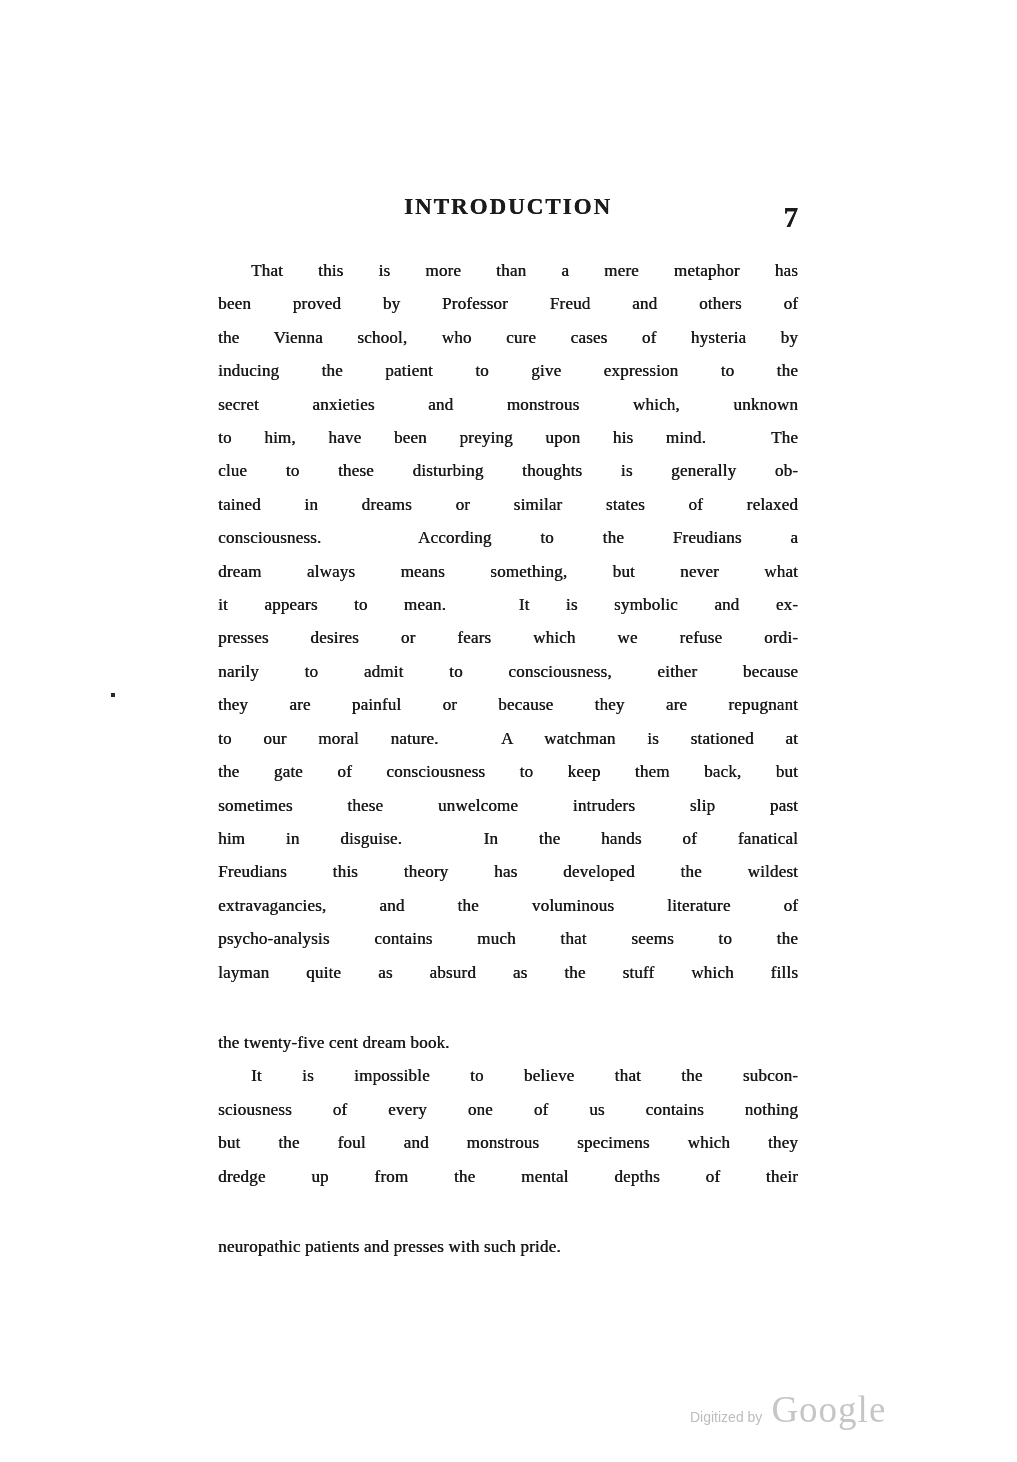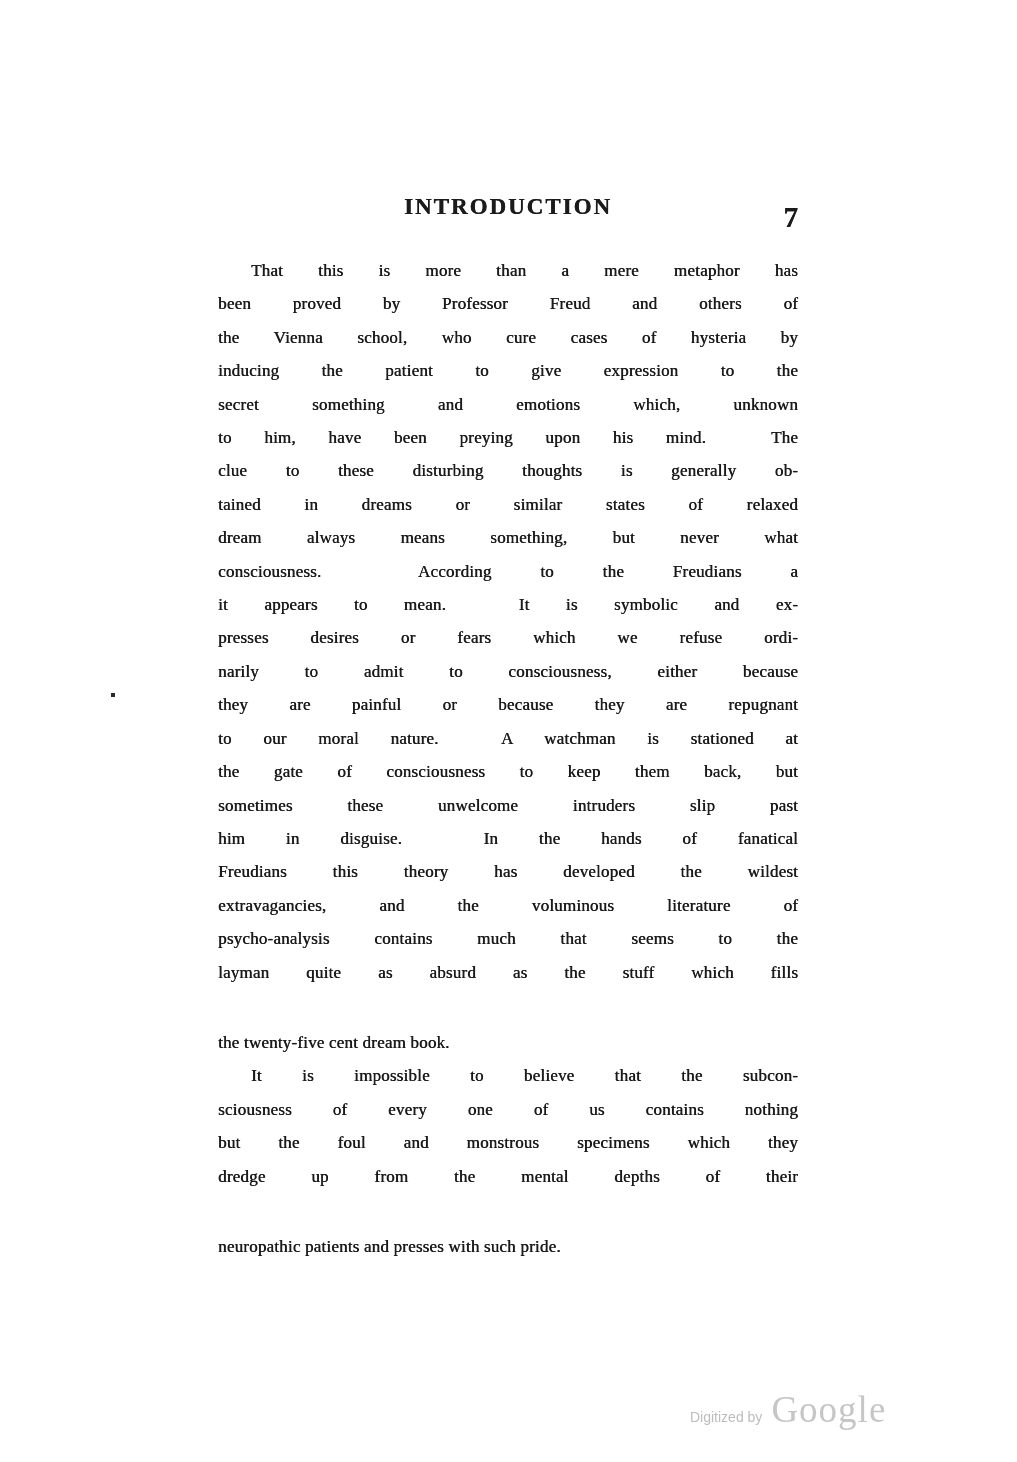--- a/index.html
+++ b/index.html
@@ -105,26 +105,26 @@
   <div class="running-head">
     <span class="chapter-title">INTRODUCTION</span>
     <span class="page-number">7</span>
   </div>
 
   <div class="text-block" id="text-block">
       <div class="line pfirst">That this is more than a mere metaphor has</div>
       <div class="line">been proved by Professor Freud and others of</div>
       <div class="line">the Vienna school, who cure cases of hysteria by</div>
       <div class="line">inducing the patient to give expression to the</div>
-      <div class="line">secret something and emotions which, unknown</div>
+      <div class="line">secret anxieties and monstrous which, unknown</div>
       <div class="line">to him, have been preying upon his mind.&nbsp; The</div>
       <div class="line">clue to these disturbing thoughts is generally ob-</div>
       <div class="line">tained in dreams or similar states of relaxed</div>
+      <div class="line">consciousness.&nbsp; According to the Freudians a</div>
       <div class="line">dream always means something, but never what</div>
-      <div class="line">consciousness.&nbsp; According to the Freudians a</div>
       <div class="line">it appears to mean.&nbsp; It is symbolic and ex-</div>
       <div class="line">presses desires or fears which we refuse ordi-</div>
       <div class="line">narily to admit to consciousness, either because</div>
       <div class="line">they are painful or because they are repugnant</div>
       <div class="line">to our moral nature.&nbsp; A watchman is stationed at</div>
       <div class="line">the gate of consciousness to keep them back, but</div>
       <div class="line">sometimes these unwelcome intruders slip past</div>
       <div class="line">him in disguise.&nbsp; In the hands of fanatical</div>
       <div class="line">Freudians this theory has developed the wildest</div>
       <div class="line">extravagancies, and the voluminous literature of</div>

